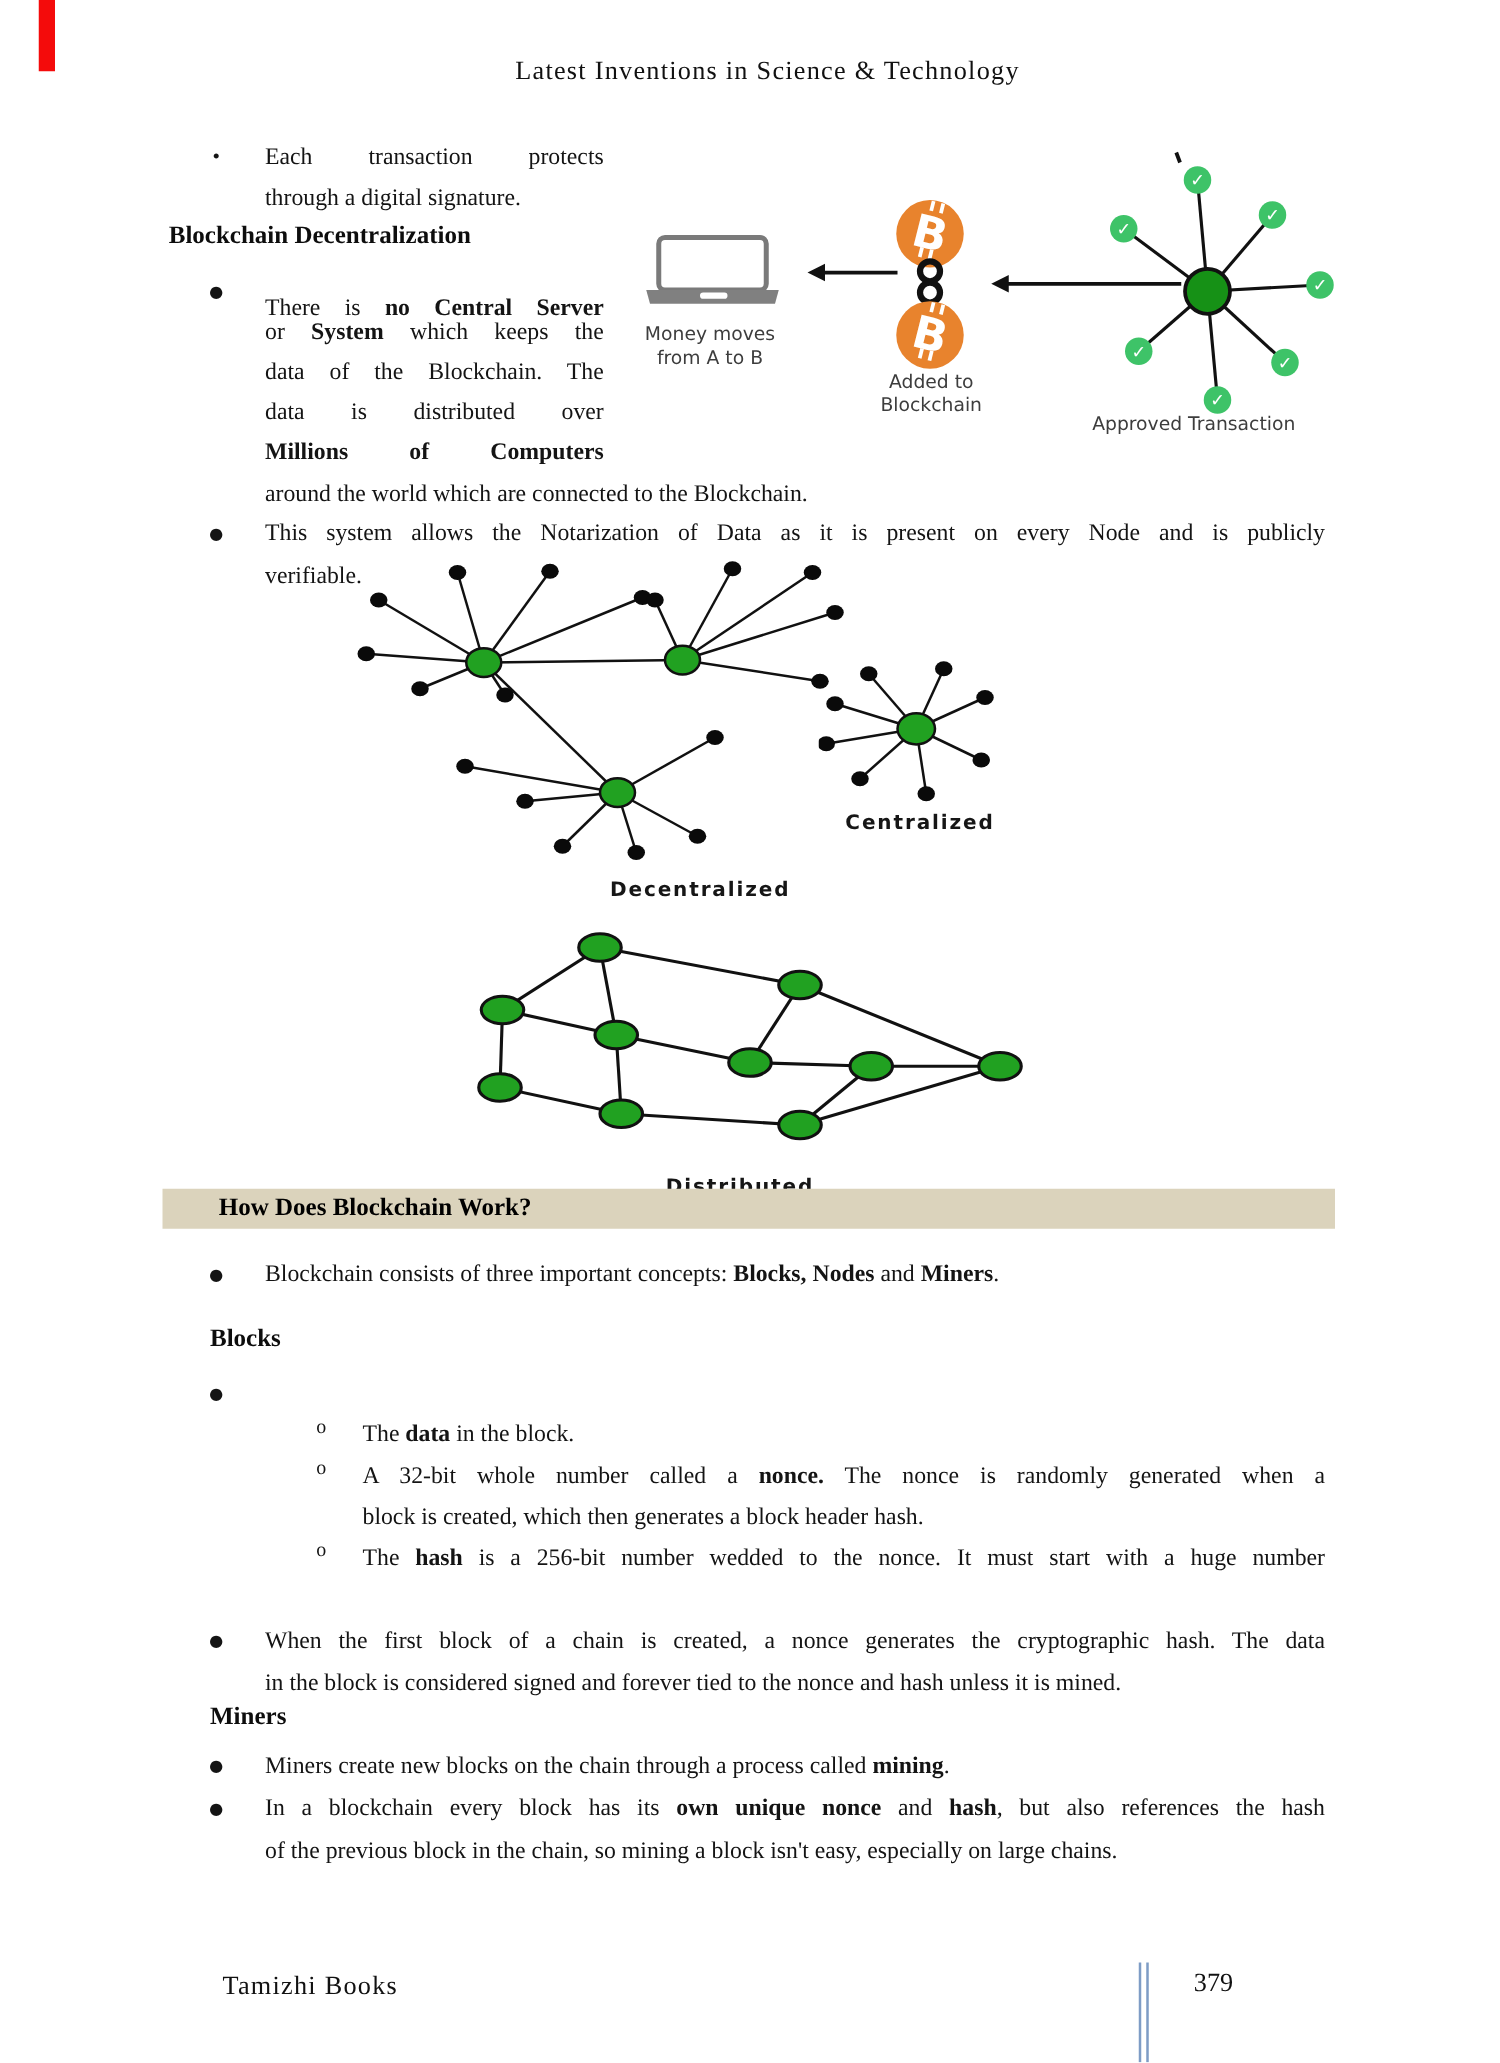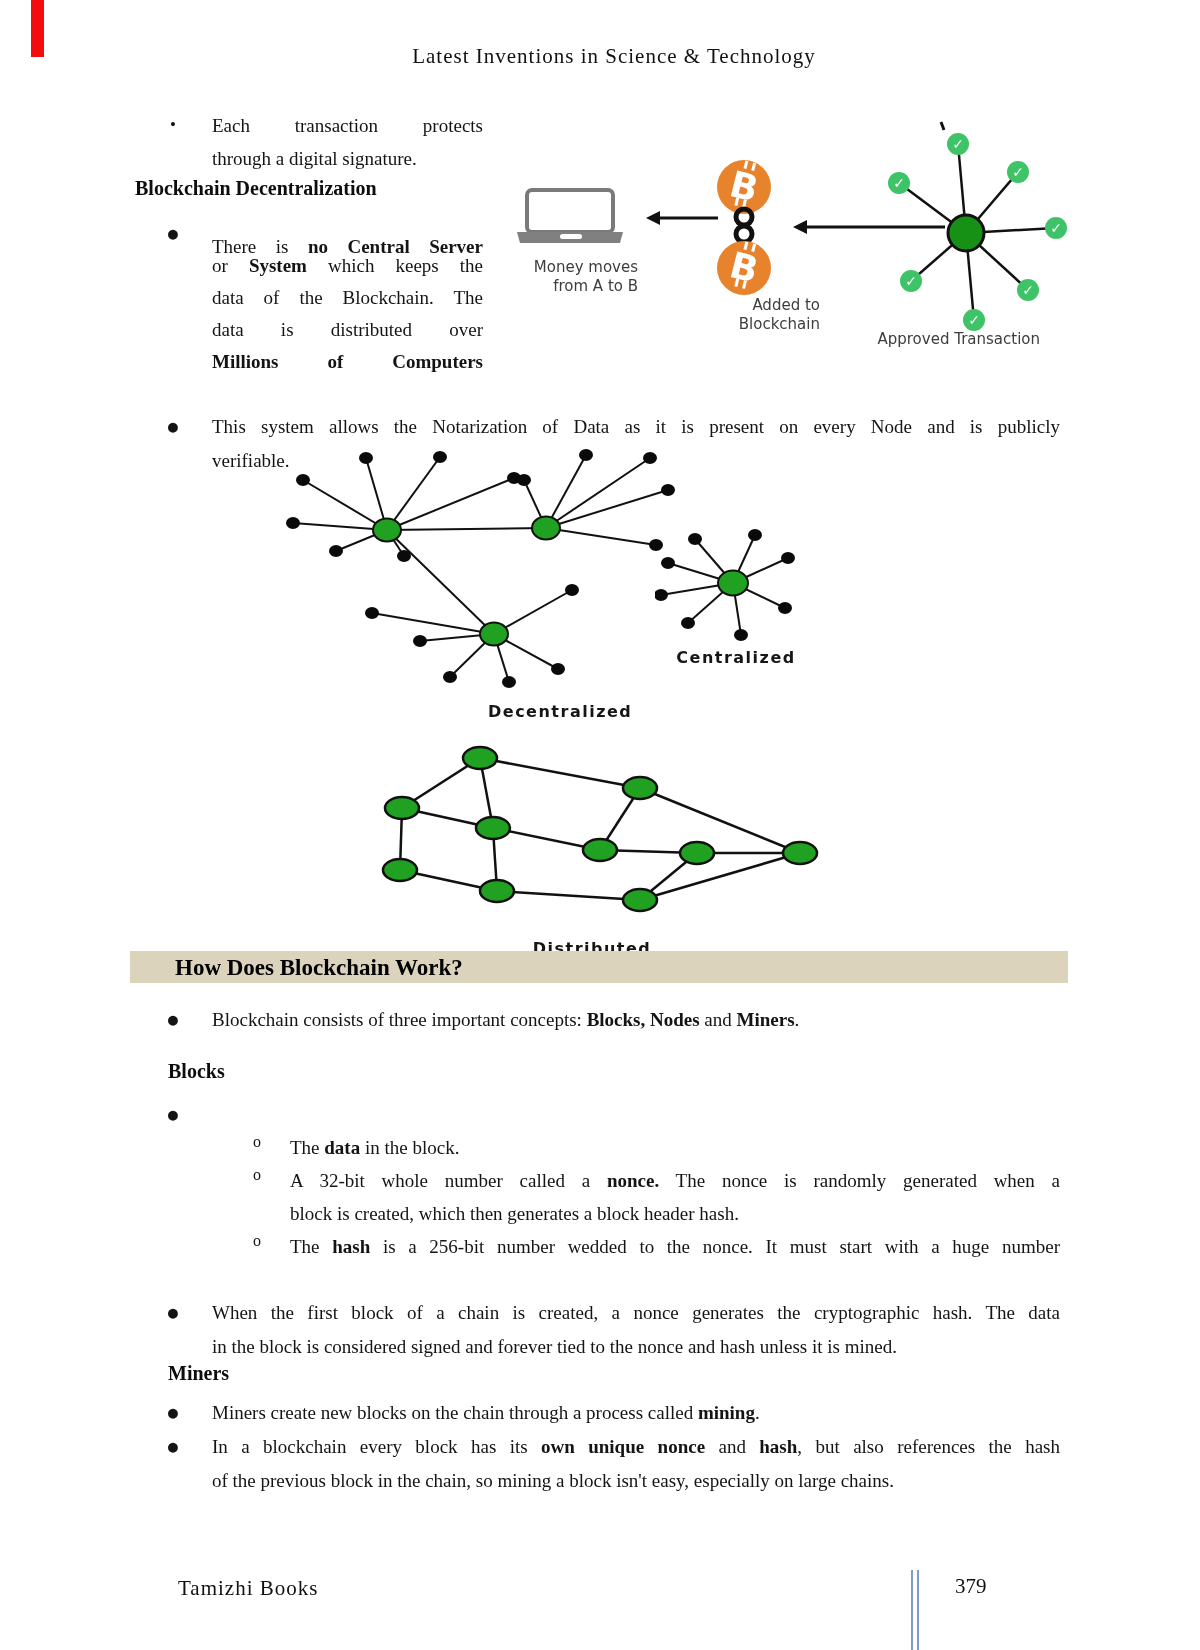--- a/index.html
+++ b/index.html
@@ -11,23 +11,23 @@
   .red-bar{left:31px;top:0;width:13px;height:57px;background:#f40b0b;}
   .body-line{font-size:19px;line-height:33px;white-space:nowrap;}
   .just{text-align:justify;text-align-last:justify;white-space:normal;}
   .b1marker{font-size:17px;}
   .b2marker{font-size:23px;line-height:30px;}
   .heading{font-weight:bold;font-size:20px;color:#0d0d0d;}
   .submarker{font-size:16px;}
   .diagram-label{font-family:"DejaVu Sans","Liberation Sans",sans-serif;font-weight:bold;
                  font-size:16px;letter-spacing:1.5px;color:#161616;text-align:center;}
   .illu-label{font-family:"DejaVu Sans","Liberation Sans",sans-serif;font-size:15px;
-              color:#3d3d3d;text-align:right;line-height:19px;}
+              color:#3d3d3d;text-align:center;line-height:19px;}
   .section-bar{left:130px;top:951px;width:938px;height:32px;background:#dbd3bc;}
-  .section-bar-text{position:absolute;left:45px;top:4px;font-weight:bold;font-size:23px;color:#000;
+  .section-bar-text{position:absolute;left:45px;top:4px;font-weight:bold;font-size:20px;color:#000;
                     font-family:"Liberation Serif","DejaVu Serif",serif;}
   .footer-brand{left:150px;top:1576px;font-size:21px;letter-spacing:1px;color:#111;}
   .footer-page{left:927px;top:1574px;font-size:21px;color:#111;}
   .footer-rule{left:911px;top:1570px;width:4px;height:80px;border-left:2px solid #7e9cc5;border-right:2px solid #7e9cc5;}
   svg{display:block;}
 </style>
 </head>
 <body>
 
 <div id="page">
@@ -41,20 +41,21 @@
   <div class="abs body-line" style="left:212px;top:142px;">through a digital signature.</div>
 
   <div class="abs heading" style="left:135px;top:177px;">Blockchain Decentralization</div>
 
   <div class="abs b2marker" style="left:166px;top:219px;">●</div>
   <div class="abs body-line just" style="left:212px;top:217px;width:271px;line-height:32px;margin-top:14px;">There is <b>no Central Server</b></div>
   <div class="abs body-line just" style="left:212px;top:249px;width:271px;">or <b>System</b> which keeps the</div>
   <div class="abs body-line just" style="left:212px;top:281px;width:271px;">data of the Blockchain. The</div>
   <div class="abs body-line just" style="left:212px;top:313px;width:271px;">data is distributed over</div>
   <div class="abs body-line just" style="left:212px;top:345px;width:271px;"><b>Millions&nbsp;&nbsp;of&nbsp;&nbsp;Computers</b></div>
+  <div class="abs body-line" style="left:212px;top:379px;">around the world which are connected to the Blockchain.</div>
 
   <div class="abs b2marker" style="left:166px;top:412px;">●</div>
   <div class="abs body-line just" style="left:212px;top:410px;width:848px;">This system allows the Notarization of Data as it is present on every Node and is publicly</div>
   <div class="abs body-line" style="left:212px;top:444px;">verifiable.</div>
 
   <svg class="abs" style="left:460px;top:95px;" width="640" height="265" viewBox="0 0 640 265">
 
     <g>
       <rect x="67" y="95" width="86" height="42" rx="5" fill="#ffffff" stroke="#7a7a7a" stroke-width="4"></rect>
       <polygon points="57,137 163,137 160,148 60,148" fill="#808080"></polygon>

